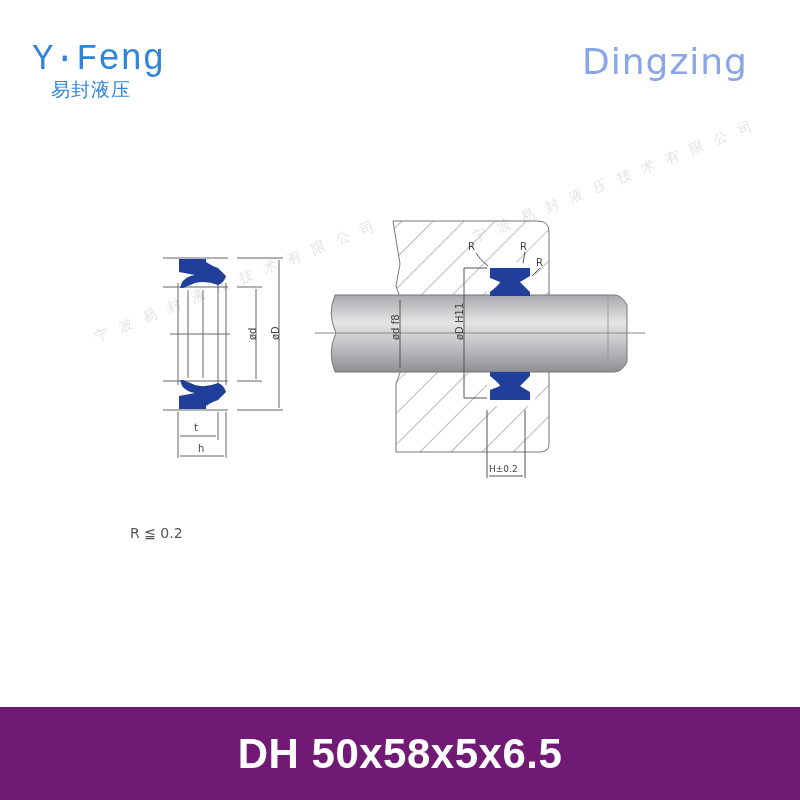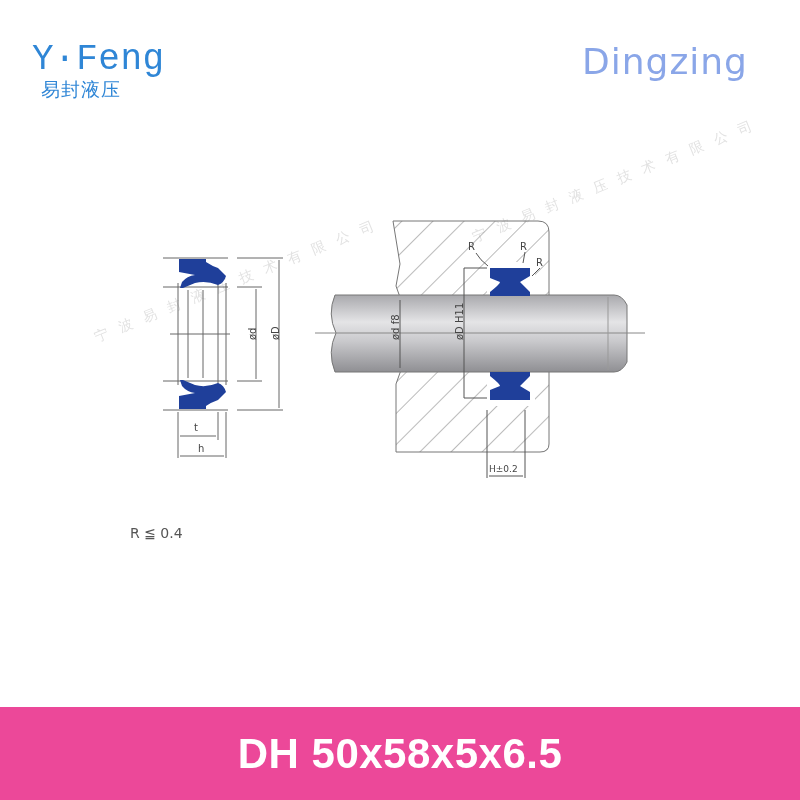--- a/index.html
+++ b/index.html
@@ -1,24 +1,24 @@
 <!DOCTYPE html>
 <html><head>
 <meta charset="utf-8">
 <style>
   html, body { margin:0; padding:0; }
   body { width:800px; height:800px; background:#ffffff; position:relative; overflow:hidden; font-family:"DejaVu Sans", sans-serif; }
   .logo-left { position:absolute; left:32px; top:42px; color:#2f86d6; }
   .logo-left .en { font-family:Liberation Mono, monospace; font-size:36px; letter-spacing:0.5px; line-height:36px; font-weight:400; }
-  .logo-left .cn { font-size:19px; margin-left:9px; line-height:22px; letter-spacing:1px; }
+  .logo-left .cn { font-size:19px; margin-left:19px; line-height:22px; letter-spacing:1px; }
   .logo-right { position:absolute; left:582px; top:42px; color:#8aa6e8; font-family:"DejaVu Sans", sans-serif; font-size:36px; font-weight:normal; letter-spacing:1px; line-height:40px; }
   .watermark { position:absolute; color:#d6d6d6; font-size:14px; letter-spacing:12px; transform-origin:left top; white-space:nowrap; opacity:0.7; }
   .drawing { position:absolute; left:0; top:0; }
   .notes { position:absolute; left:130px; top:517px; color:#555; font-size:14px; line-height:32px; }
-  .banner { position:absolute; left:0; top:707px; width:800px; height:93px; background:#ec4899; display:flex; align-items:center; justify-content:center; }
+  .banner { position:absolute; left:0; top:707px; width:800px; height:93px; background:#701a75; display:flex; align-items:center; justify-content:center; }
   .banner span { color:#fff; font-family:"Liberation Sans", sans-serif; font-weight:bold; font-size:42px; letter-spacing:0.5px; }
 </style>
 </head>
 <body>
 
 <div class="logo-left">
   <div class="en">Y·Feng</div>
   <div class="cn">易封液压</div>
 </div>
 
@@ -103,18 +103,18 @@
     <text x="468" y="250">R</text>
     <text x="520" y="250">R</text>
     <text x="536" y="266">R</text>
     <text x="394" y="345" transform="rotate(-90 394 340)">ød f8</text>
     <text x="458" y="345" transform="rotate(-90 458 340)">øD H11</text>
     <text x="489" y="472" font-size="9">H±0.2</text>
   </g>
 </svg>
 
 <div class="notes">
-  <div>R ≦ 0.4</div>
+  <div>R ≦ 0.2</div>
 </div>
 
 <div class="banner">
   <span>DH 50x58x5x6.5</span>
 </div>
 
 </body></html>

